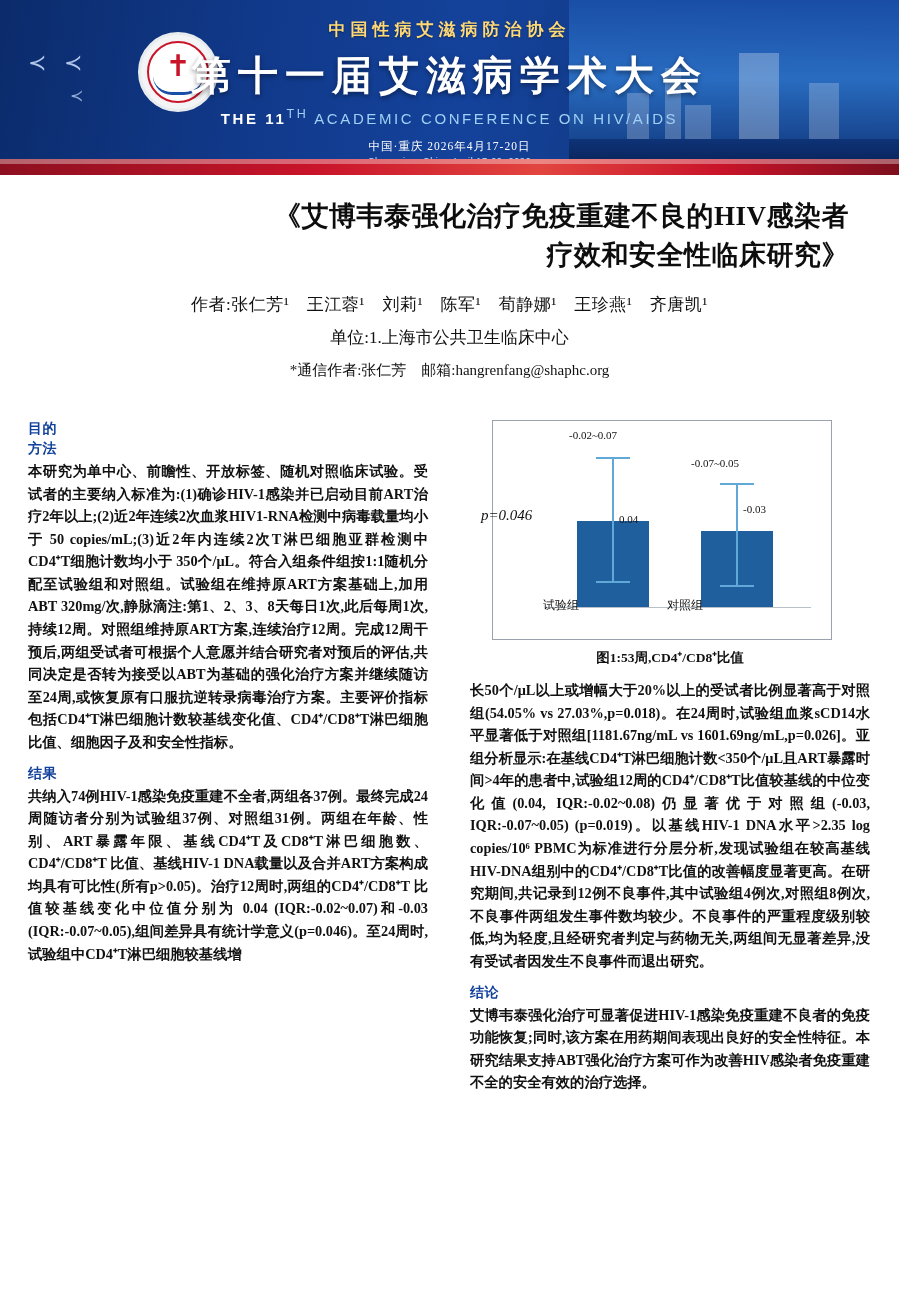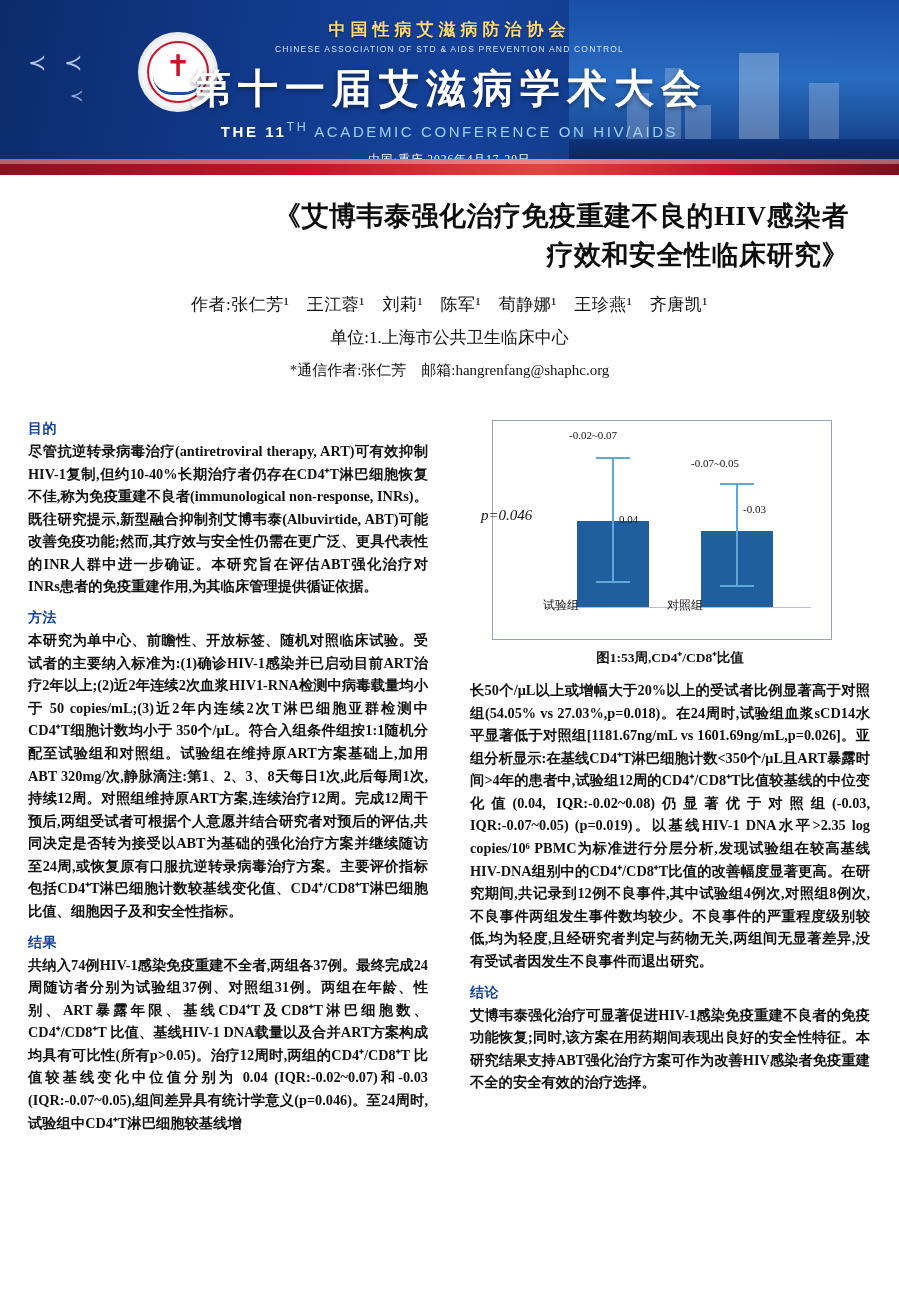--- a/index.html
+++ b/index.html
@@ -156,21 +156,20 @@
 
     <div class="emblem">
       <div class="inner">
         <div class="ribbon">✝</div>
         <div class="arc"></div>
       </div>
     </div>
 
     <div class="hdr-text">
       <div class="assoc-cn">中国性病艾滋病防治协会</div>
-      <div class="assoc-en">CHINESE ASSOCIATION OF STD &amp; AIDS PREVENTION AND CONTROL</div>
       <div class="conf-cn">第十一届艾滋病学术大会</div>
       <div class="conf-en">
         <b>THE 11</b><sup>TH</sup><span> ACADEMIC CONFERENCE ON HIV/AIDS</span>
       </div>
       <div class="place-cn">中国·重庆 2026年4月17-20日</div>
       <div class="place-en">Chongqing, China April 17-20, 2026</div>
     </div>
     <div class="banner-bottom"></div>
   </div>
 
@@ -183,21 +182,20 @@
       <span>作者:</span><span>张仁芳¹　王江蓉¹　刘莉¹　陈军¹　荀静娜¹　王珍燕¹　齐唐凯¹</span>
     </div>
     <div class="affil">单位:1.上海市公共卫生临床中心</div>
     <div class="corres">*通信作者:张仁芳　邮箱:hangrenfang@shaphc.org</div>
   </div>
 
   <div class="cols">
 
     <div class="col col-left">
       <div class="sec-h">目的</div>
-      <div class="para">尽管抗逆转录病毒治疗(antiretroviral therapy, ART)可有效抑制HIV-1复制,但约10-40%长期治疗者仍存在CD4⁺T淋巴细胞恢复不佳,称为免疫重建不良者(immunological non-response, INRs)。既往研究提示,新型融合抑制剂艾博韦泰(Albuvirtide, ABT)可能改善免疫功能;然而,其疗效与安全性仍需在更广泛、更具代表性的INR人群中进一步确证。本研究旨在评估ABT强化治疗对INRs患者的免疫重建作用,为其临床管理提供循证依据。</div>
 
       <div class="sec-h">方法</div>
       <div class="para">本研究为单中心、前瞻性、开放标签、随机对照临床试验。受试者的主要纳入标准为:(1)确诊HIV-1感染并已启动目前ART治疗2年以上;(2)近2年连续2次血浆HIV1-RNA检测中病毒载量均小于 50 copies/mL;(3)近2年内连续2次T淋巴细胞亚群检测中CD4⁺T细胞计数均小于 350个/μL。符合入组条件组按1:1随机分配至试验组和对照组。试验组在维持原ART方案基础上,加用ABT 320mg/次,静脉滴注:第1、2、3、8天每日1次,此后每周1次,持续12周。对照组维持原ART方案,连续治疗12周。完成12周干预后,两组受试者可根据个人意愿并结合研究者对预后的评估,共同决定是否转为接受以ABT为基础的强化治疗方案并继续随访至24周,或恢复原有口服抗逆转录病毒治疗方案。主要评价指标包括CD4⁺T淋巴细胞计数较基线变化值、CD4⁺/CD8⁺T淋巴细胞比值、细胞因子及和安全性指标。</div>
 
       <div class="sec-h">结果</div>
       <div class="para">共纳入74例HIV-1感染免疫重建不全者,两组各37例。最终完成24周随访者分别为试验组37例、对照组31例。两组在年龄、性别、ART暴露年限、基线CD4⁺T及CD8⁺T淋巴细胞数、CD4⁺/CD8⁺T 比值、基线HIV-1 DNA载量以及合并ART方案构成均具有可比性(所有p&gt;0.05)。治疗12周时,两组的CD4⁺/CD8⁺T 比值较基线变化中位值分别为 0.04 (IQR:-0.02~0.07)和-0.03 (IQR:-0.07~0.05),组间差异具有统计学意义(p=0.046)。至24周时,试验组中CD4⁺T淋巴细胞较基线增</div>
     </div>
 
     <div class="col col-right">
 

